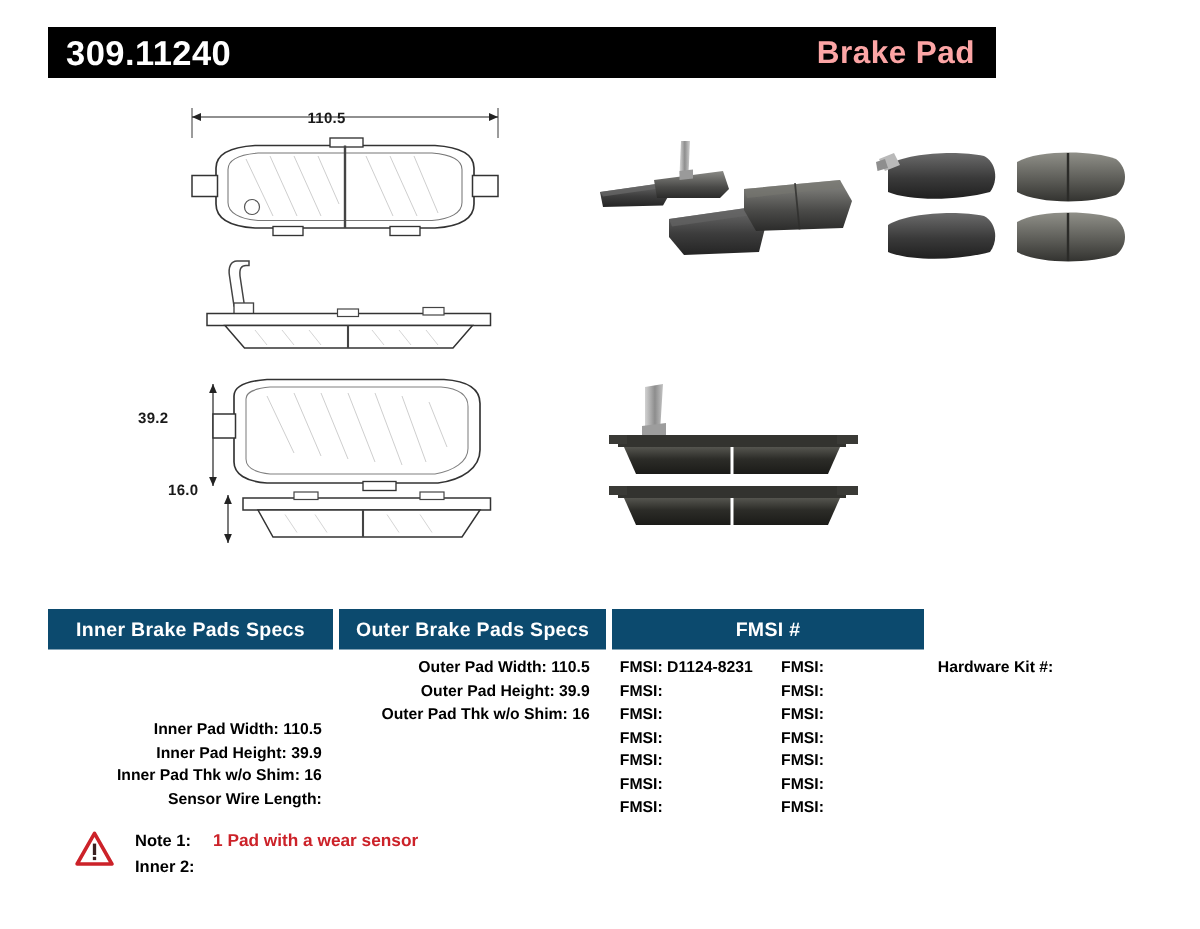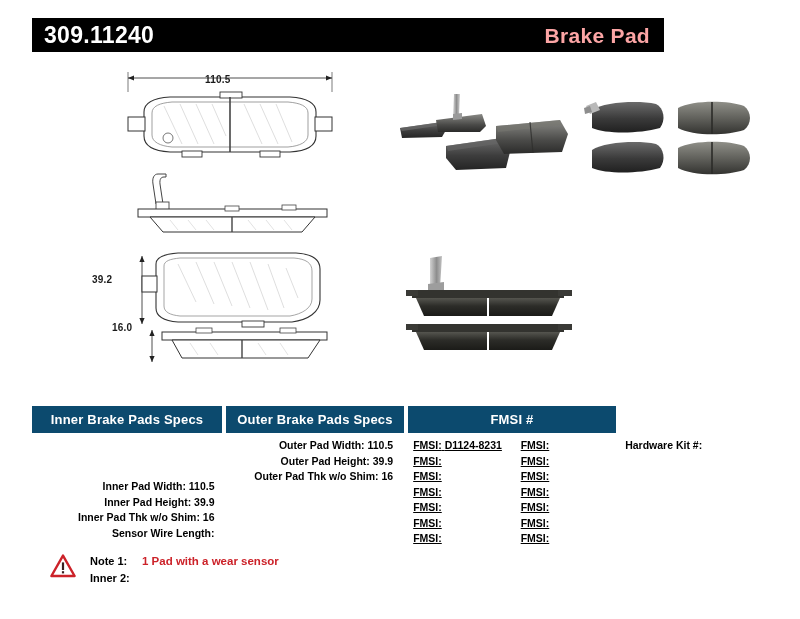--- a/index.html
+++ b/index.html
@@ -94,21 +94,21 @@
 
   .tbody {
     display: flex;
     width: 100%;
     gap: 4px;
     padding-top: 5px;
   }
   .tcol { box-sizing: border-box; }
   .tcol-inner { width: 190px; text-align: right; padding-right: 6px; margin-top: 41px; }
   .tcol-outer { width: 178px; text-align: right; padding-right: 8px; }
-  .tcol-fmsi  { width: 208px; display: flex; gap: 15px; padding-left: 8px; text-decoration: underline; }
+  .tcol-fmsi  { width: 208px; display: flex; gap: 15px; padding-left: 8px; }
   .tcol-rel   { width: 156px; padding-left: 8px; }
 
   .spec-row {
     font-size: 10.5px;
     font-weight: bold;
     line-height: 15.5px;
     white-space: nowrap;
     color: #000000;
   }
   .fmsi-sub { width: 104px; }

